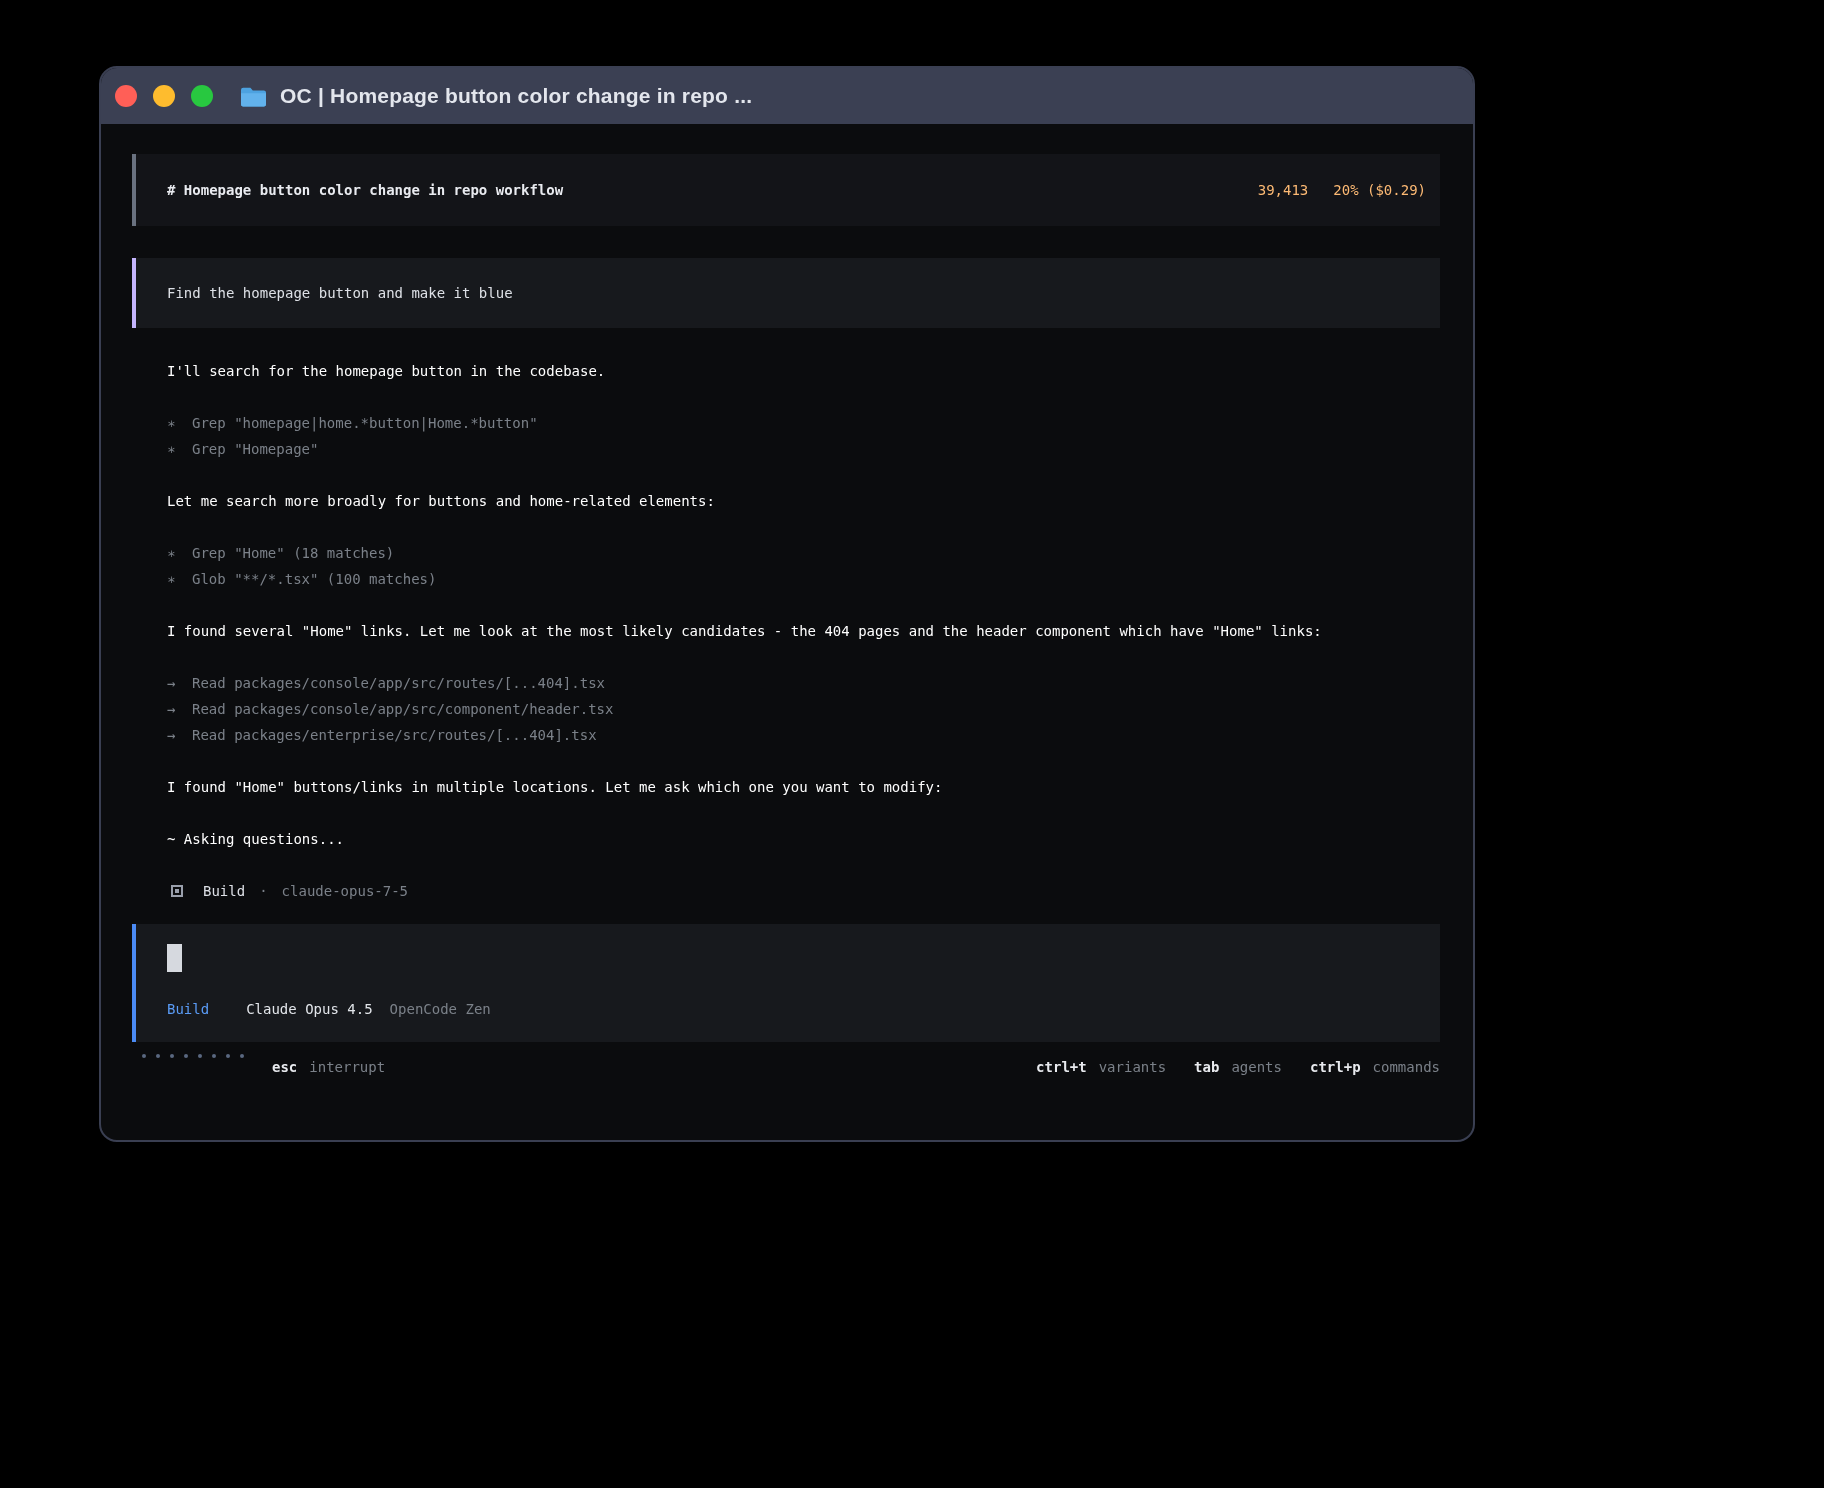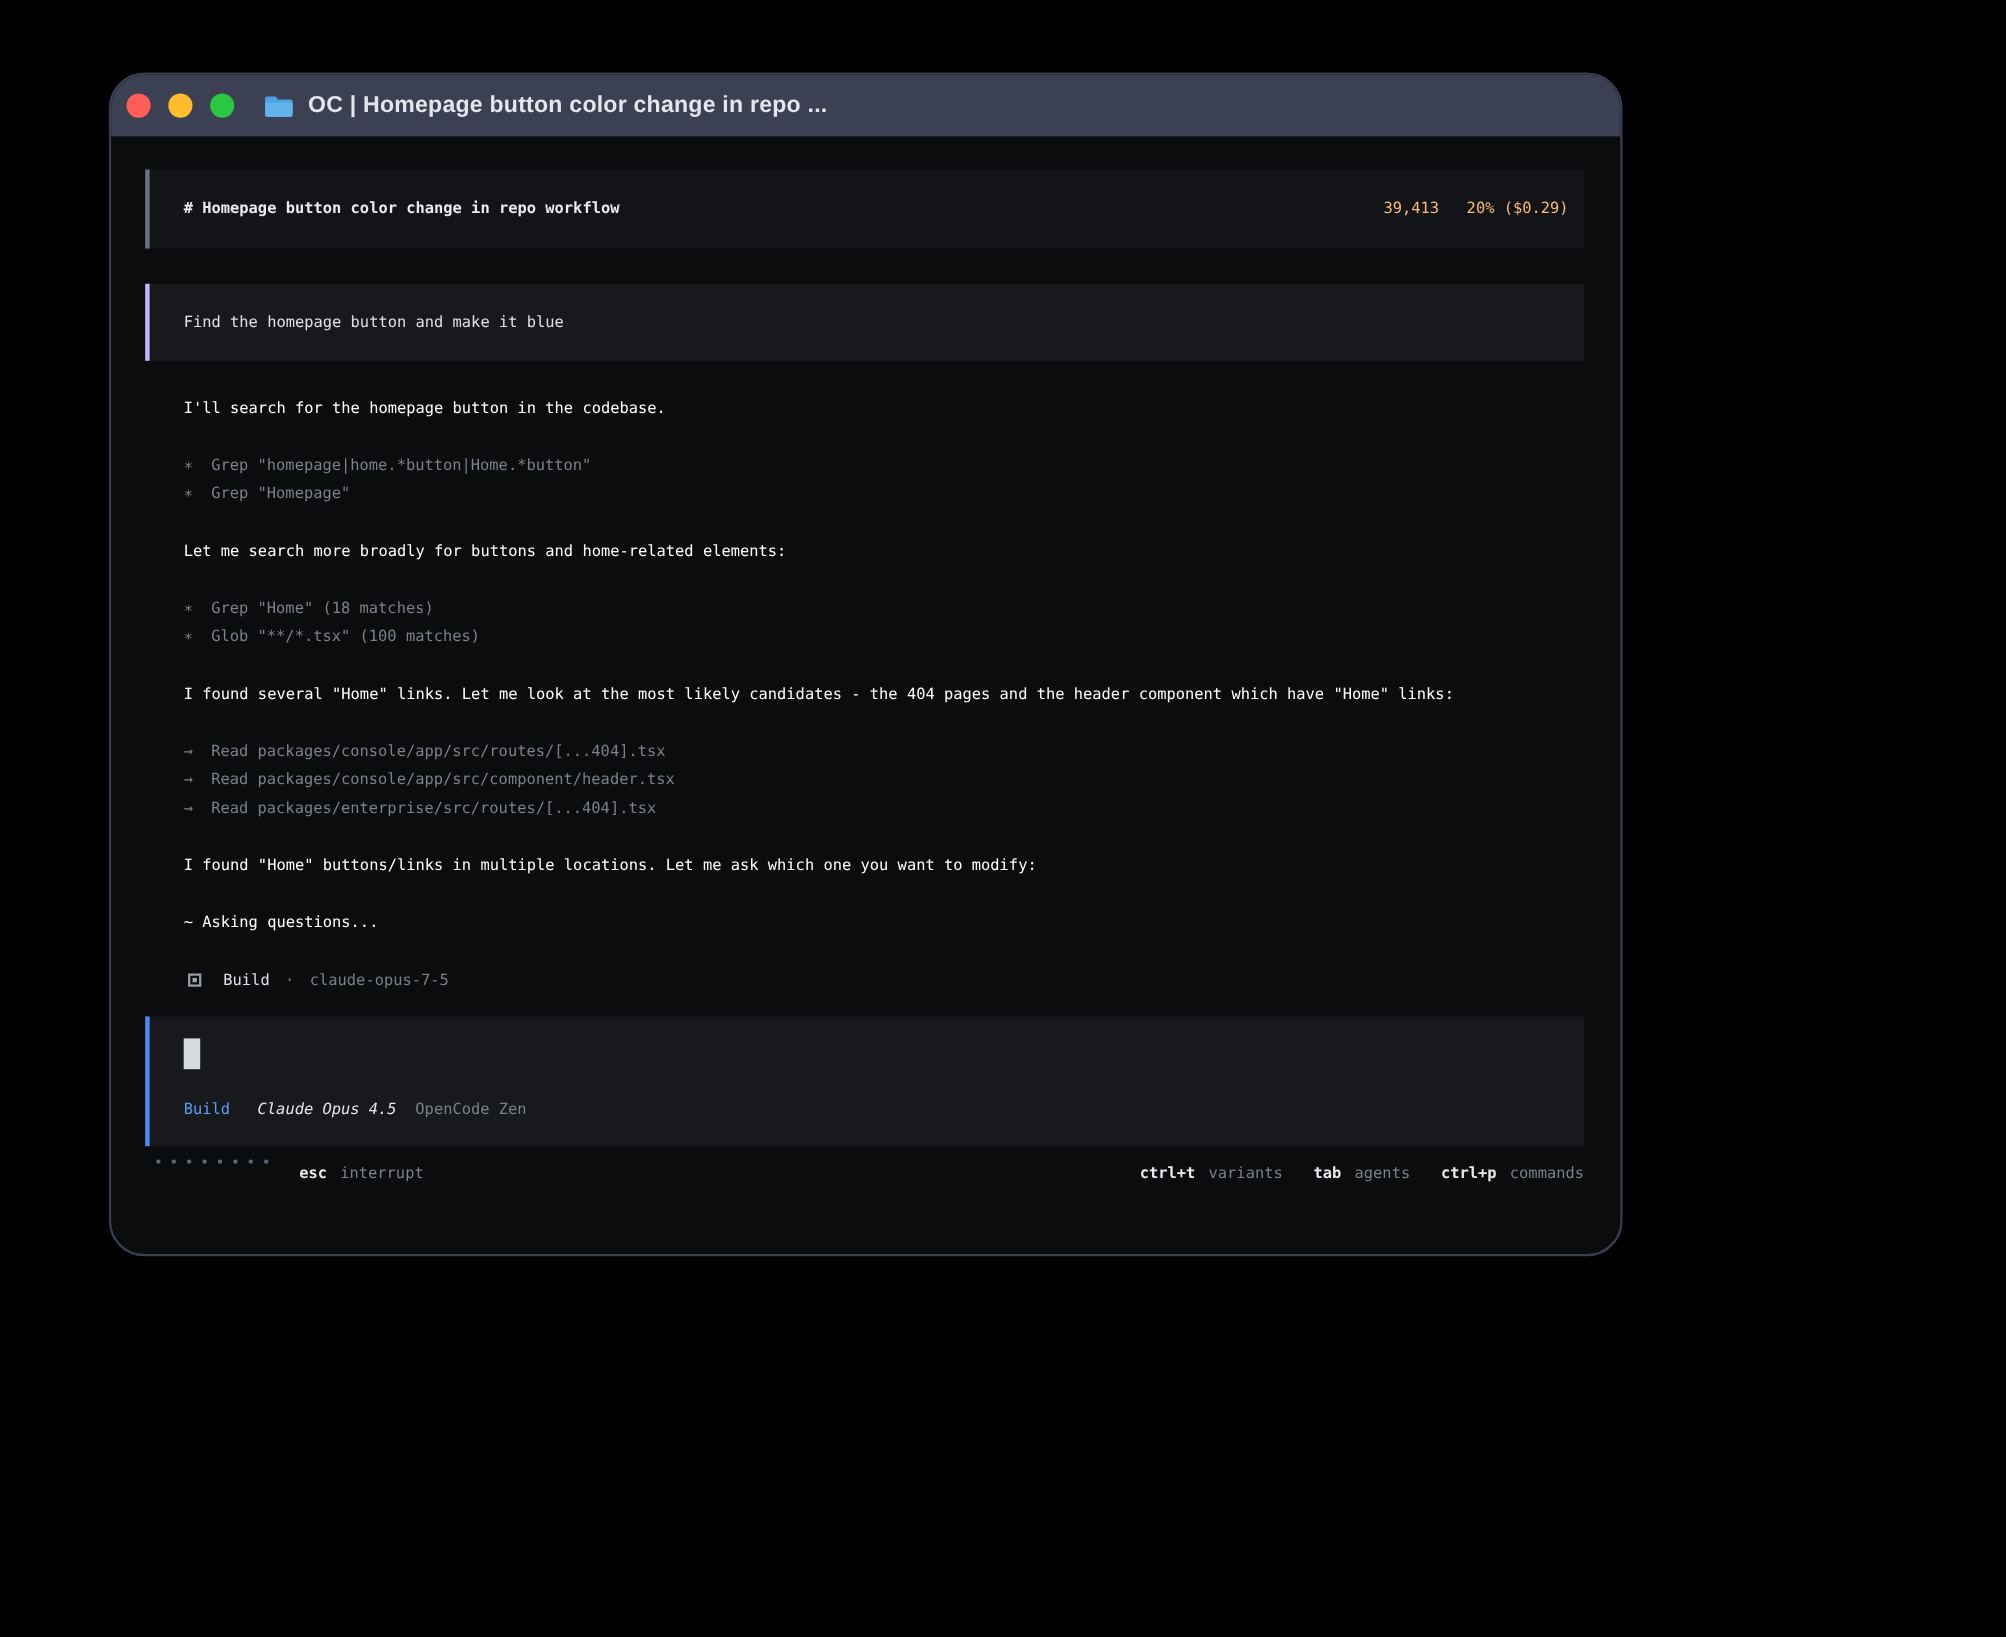--- a/index.html
+++ b/index.html
@@ -8,21 +8,21 @@
     width: 1824px; height: 1488px;
     background: #000000;
     font-family: "DejaVu Sans Mono", "Liberation Mono", monospace;
     overflow: hidden;
   }
   .window {
     position: absolute; left: 99px; top: 66px;
     width: 1376px; height: 1076px;
     background: #0b0c0e;
     border: 2px solid #3a3f52;
-    border-radius: 32px;
+    border-radius: 18px;
     overflow: hidden;
   }
   .titlebar {
     height: 56px; background: #3b4053;
     display: flex; align-items: center;
     padding: 0 20px 0 14px;
   }
   .light { width: 22px; height: 22px; border-radius: 50%; margin-right: 16px; flex: none; }
   .light.red { background: #ff5f57; }
   .light.yellow { background: #febc2e; }
@@ -71,21 +71,21 @@
   .agent-sep { margin: 0 14px; color: #7b8189; }
   .agent-model { color: #7b8189; }
   .input-block {
     background: #17191d;
     border-left: 4px solid #4b8bf5;
     padding: 20px 0 20px 31px;
   }
   .cursor { width: 15px; height: 28px; background: #d6d9df; }
   .input-meta { margin-top: 24px; display: flex; line-height: 26px; }
   .mode { color: #5a9bf6; }
-  .model { color: #e2e5ea; margin-left: 25px; white-space: pre; font-style: italic; }
+  .model { color: #e2e5ea; margin-left: 37px; white-space: pre; }
   .provider { color: #7b8189; margin-left: 17px; white-space: pre; }
   .footer {
     margin-top: 12px; width: 1308px;
     display: flex; align-items: flex-start; line-height: 26px;
   }
   .dots { display: flex; gap: 10px; margin-left: 10px; align-items: center; }
   .dots i { width: 4px; height: 4px; border-radius: 50%; background: #5a6880; display: block; }
   .esc-group { margin-left: 28px; display: flex; }
   .key { font-weight: bold; color: #e8eaee; white-space: pre; }
   .lbl { color: #7b8189; margin-left: 12px; white-space: pre; }

